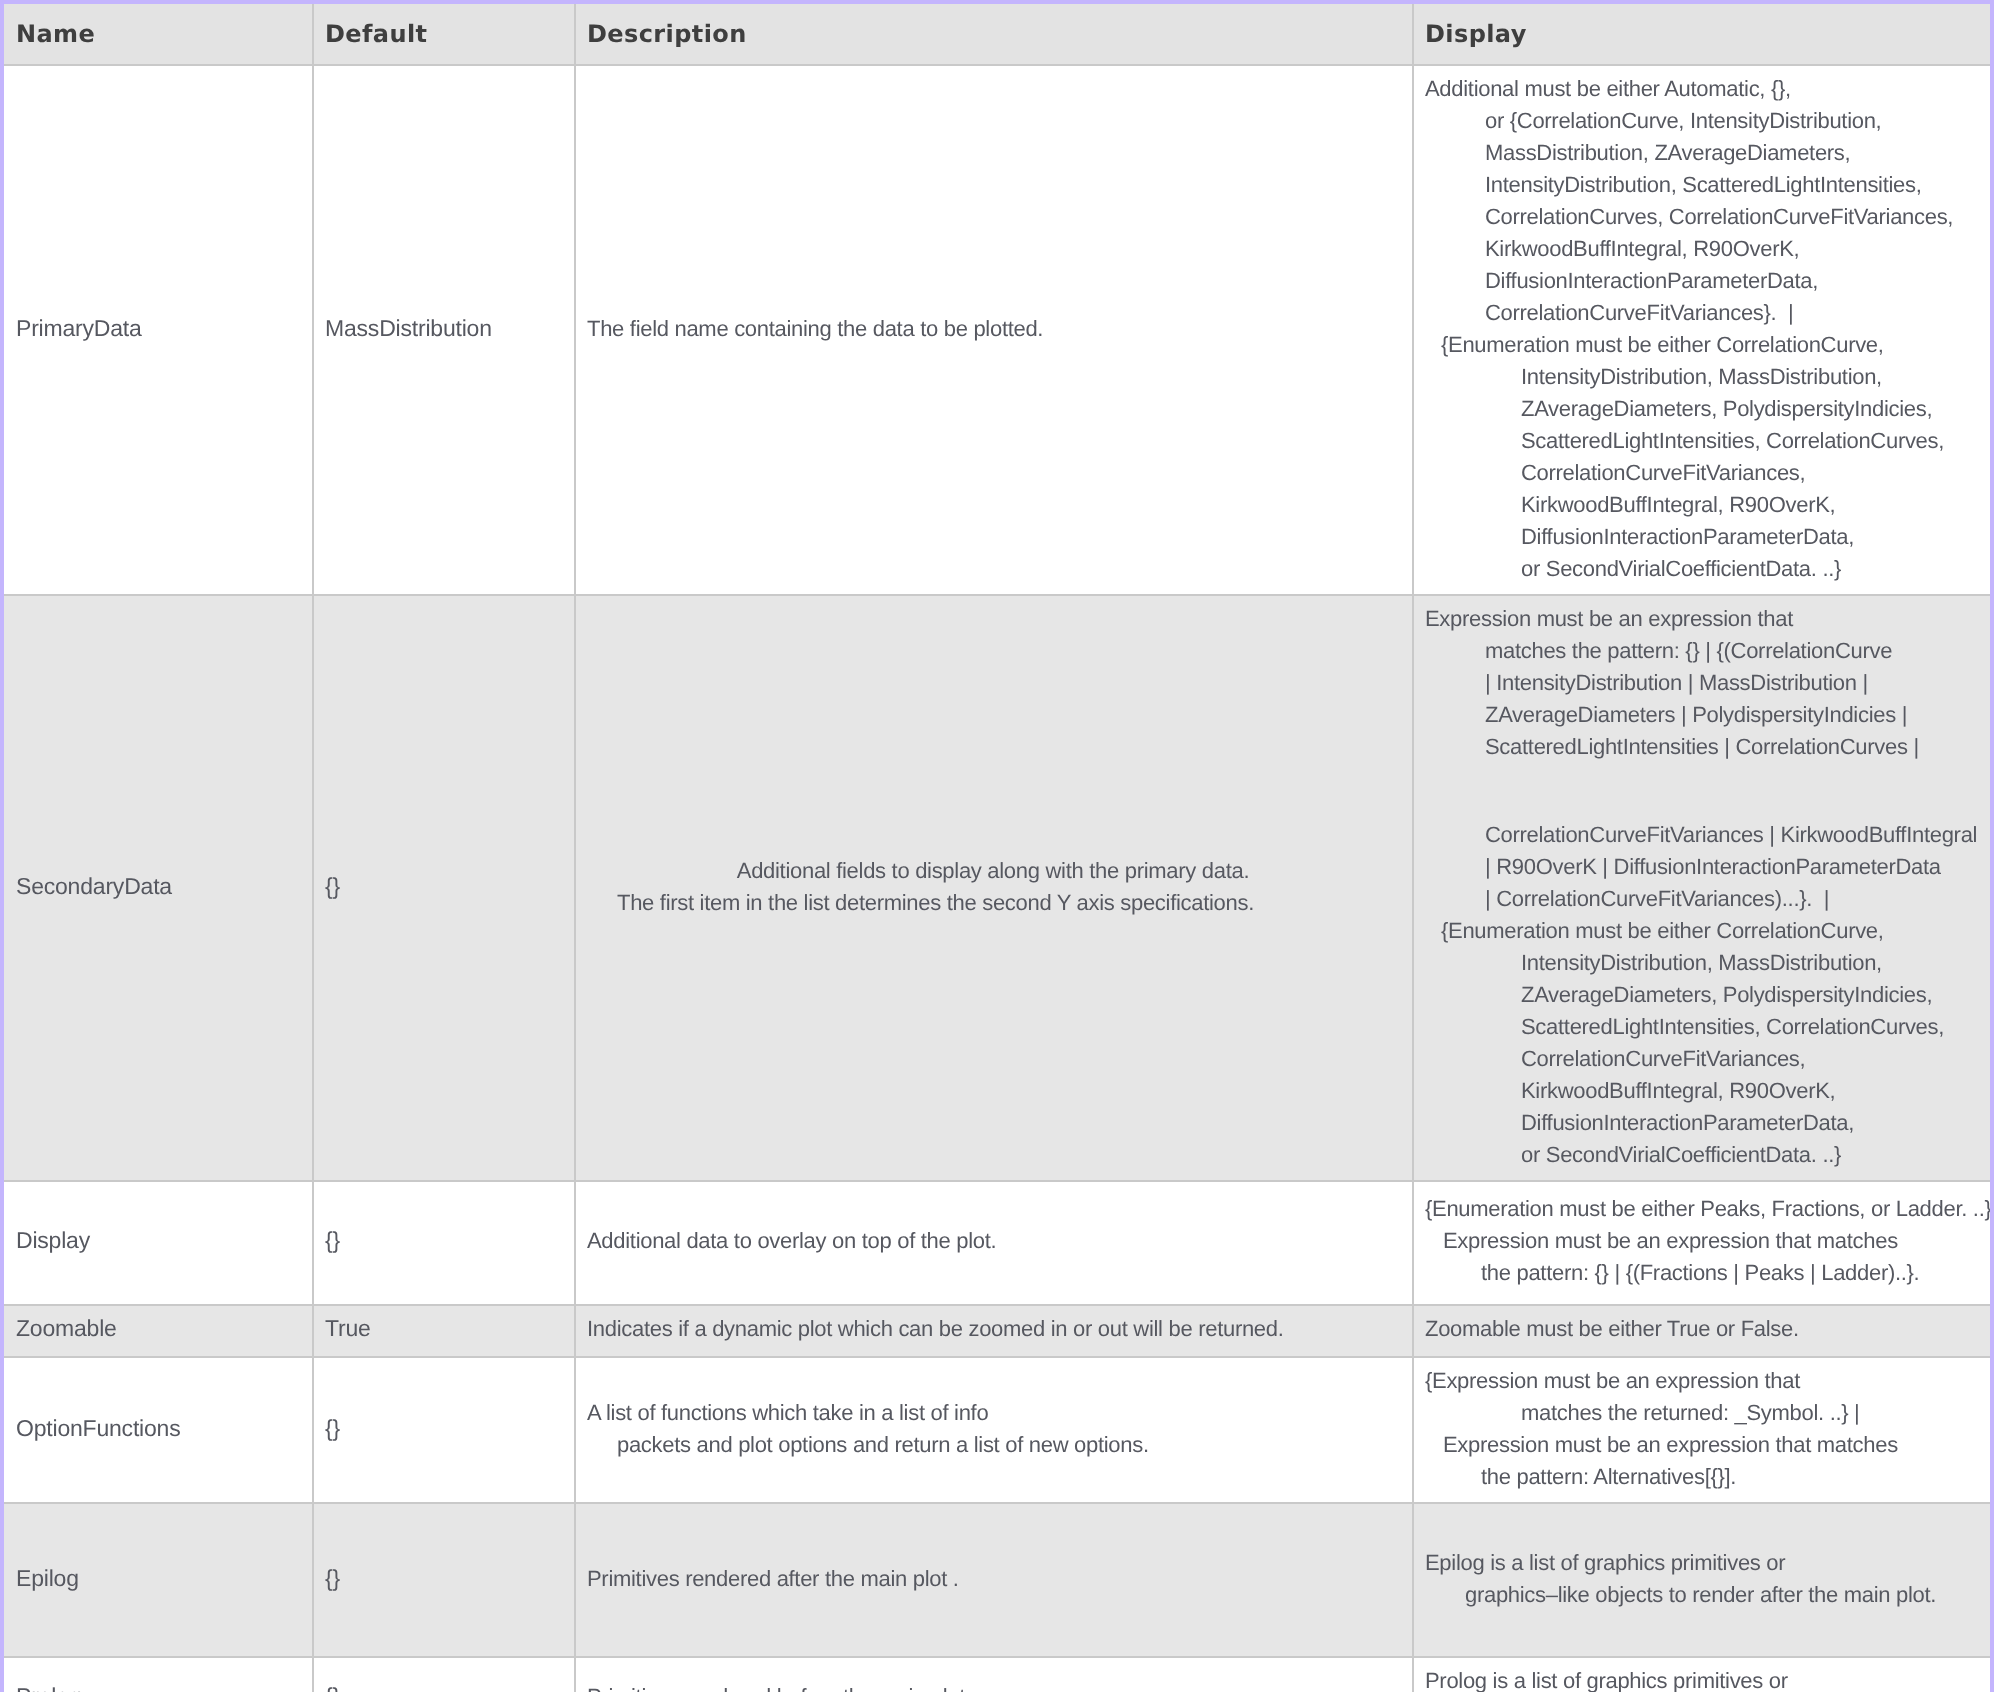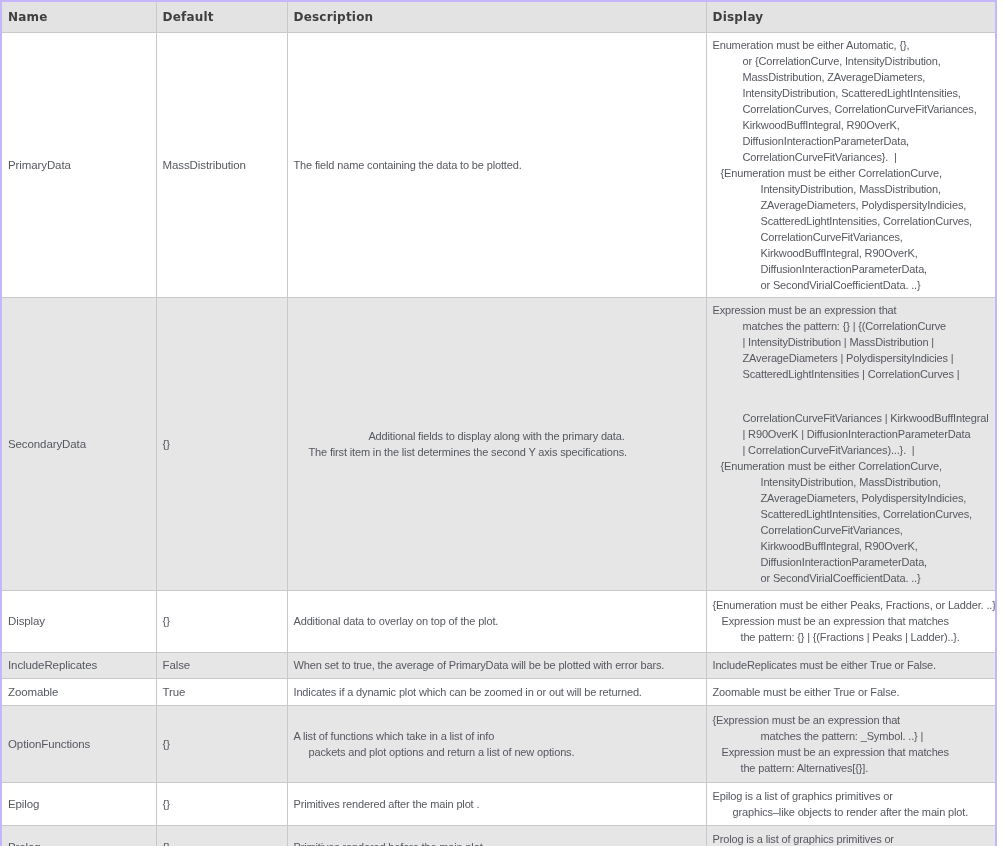--- a/index.html
+++ b/index.html
@@ -44,21 +44,21 @@
     </tr>
   </thead>
   <tbody>
       <tr>
         <td><span class="cell-text">PrimaryData</span></td>
         <td><span class="cell-text">MassDistribution</span></td>
         <td>
           <div class="line" style="padding-left: 0px;">The field name containing the data to be plotted.</div>
         </td>
         <td>
-          <div class="line" style="padding-left: 0px;">Enumeration must be either Automatic, {},</div>
+          <div class="line" style="padding-left: 0px;">Additional must be either Automatic, {},</div>
           <div class="line" style="padding-left: 30px;">or {CorrelationCurve, IntensityDistribution,</div>
           <div class="line" style="padding-left: 30px;">MassDistribution, ZAverageDiameters,</div>
           <div class="line" style="padding-left: 30px;">IntensityDistribution, ScatteredLightIntensities,</div>
           <div class="line" style="padding-left: 30px;">CorrelationCurves, CorrelationCurveFitVariances,</div>
           <div class="line" style="padding-left: 30px;">KirkwoodBuffIntegral, R90OverK,</div>
           <div class="line" style="padding-left: 30px;">DiffusionInteractionParameterData,</div>
           <div class="line" style="padding-left: 30px;">CorrelationCurveFitVariances}.  |</div>
           <div class="line" style="padding-left: 8px;">{Enumeration must be either CorrelationCurve,</div>
           <div class="line" style="padding-left: 48px;">IntensityDistribution, MassDistribution,</div>
           <div class="line" style="padding-left: 48px;">ZAverageDiameters, PolydispersityIndicies,</div>
@@ -101,49 +101,39 @@
         <td>
           <div class="line" style="padding-left: 0px;">Additional data to overlay on top of the plot.</div>
         </td>
         <td>
           <div class="line" style="padding-left: 0px;">{Enumeration must be either Peaks, Fractions, or Ladder. ..} |</div>
           <div class="line" style="padding-left: 9px;">Expression must be an expression that matches</div>
           <div class="line" style="padding-left: 28px;">the pattern: {} | {(Fractions | Peaks | Ladder)..}.</div>
         </td>
       </tr>
       <tr>
-        <td><span class="cell-text">IncludeReplicates</span></td>
-        <td><span class="cell-text">False</span></td>
-        <td>
-          <div class="line" style="padding-left: 0px;">When set to true, the average of PrimaryData will be be plotted with error bars.</div>
-        </td>
-        <td>
-          <div class="line" style="padding-left: 0px;">IncludeReplicates must be either True or False.</div>
-        </td>
-      </tr>
-      <tr>
         <td><span class="cell-text">Zoomable</span></td>
         <td><span class="cell-text">True</span></td>
         <td>
           <div class="line" style="padding-left: 0px;">Indicates if a dynamic plot which can be zoomed in or out will be returned.</div>
         </td>
         <td>
           <div class="line" style="padding-left: 0px;">Zoomable must be either True or False.</div>
         </td>
       </tr>
       <tr>
         <td><span class="cell-text">OptionFunctions</span></td>
         <td><span class="cell-text">{}</span></td>
         <td>
           <div class="line" style="padding-left: 0px;">A list of functions which take in a list of info</div>
           <div class="line" style="padding-left: 15px;">packets and plot options and return a list of new options.</div>
         </td>
         <td>
           <div class="line" style="padding-left: 0px;">{Expression must be an expression that</div>
-          <div class="line" style="padding-left: 48px;">matches the pattern: _Symbol. ..} |</div>
+          <div class="line" style="padding-left: 48px;">matches the returned: _Symbol. ..} |</div>
           <div class="line" style="padding-left: 9px;">Expression must be an expression that matches</div>
           <div class="line" style="padding-left: 28px;">the pattern: Alternatives[{}].</div>
         </td>
       </tr>
       <tr>
         <td><span class="cell-text">Epilog</span></td>
         <td><span class="cell-text">{}</span></td>
         <td>
           <div class="line" style="padding-left: 0px;">Primitives rendered after the main plot .</div>
         </td>

